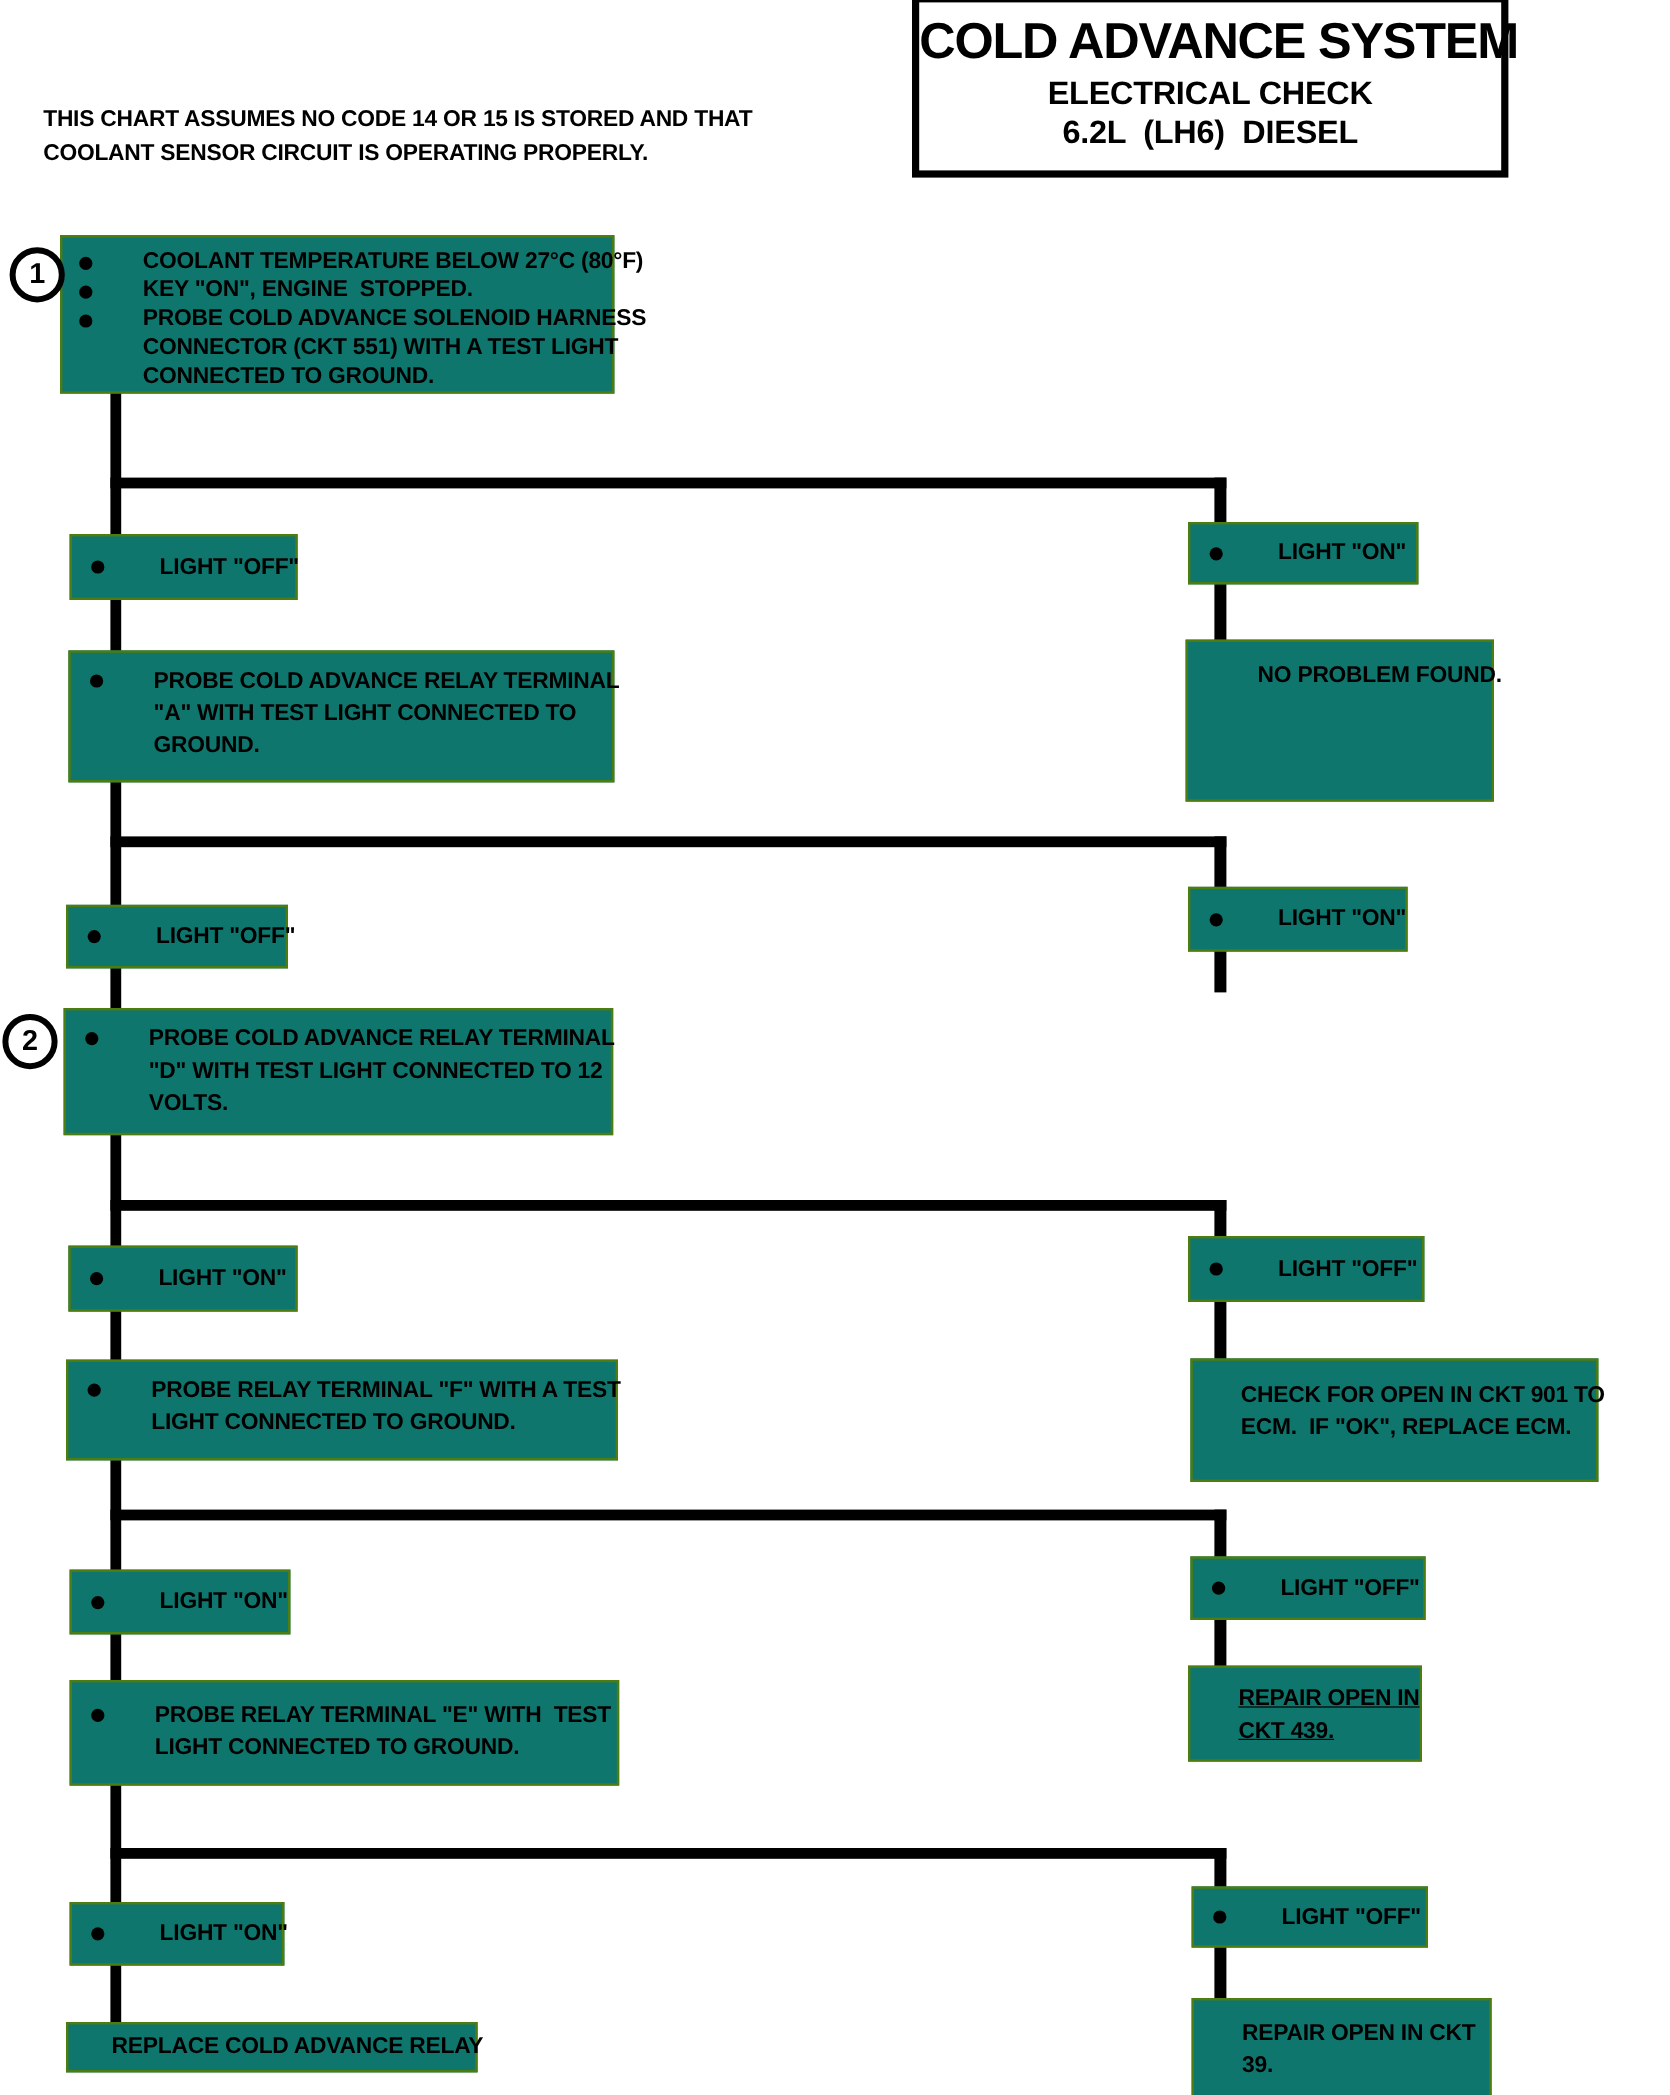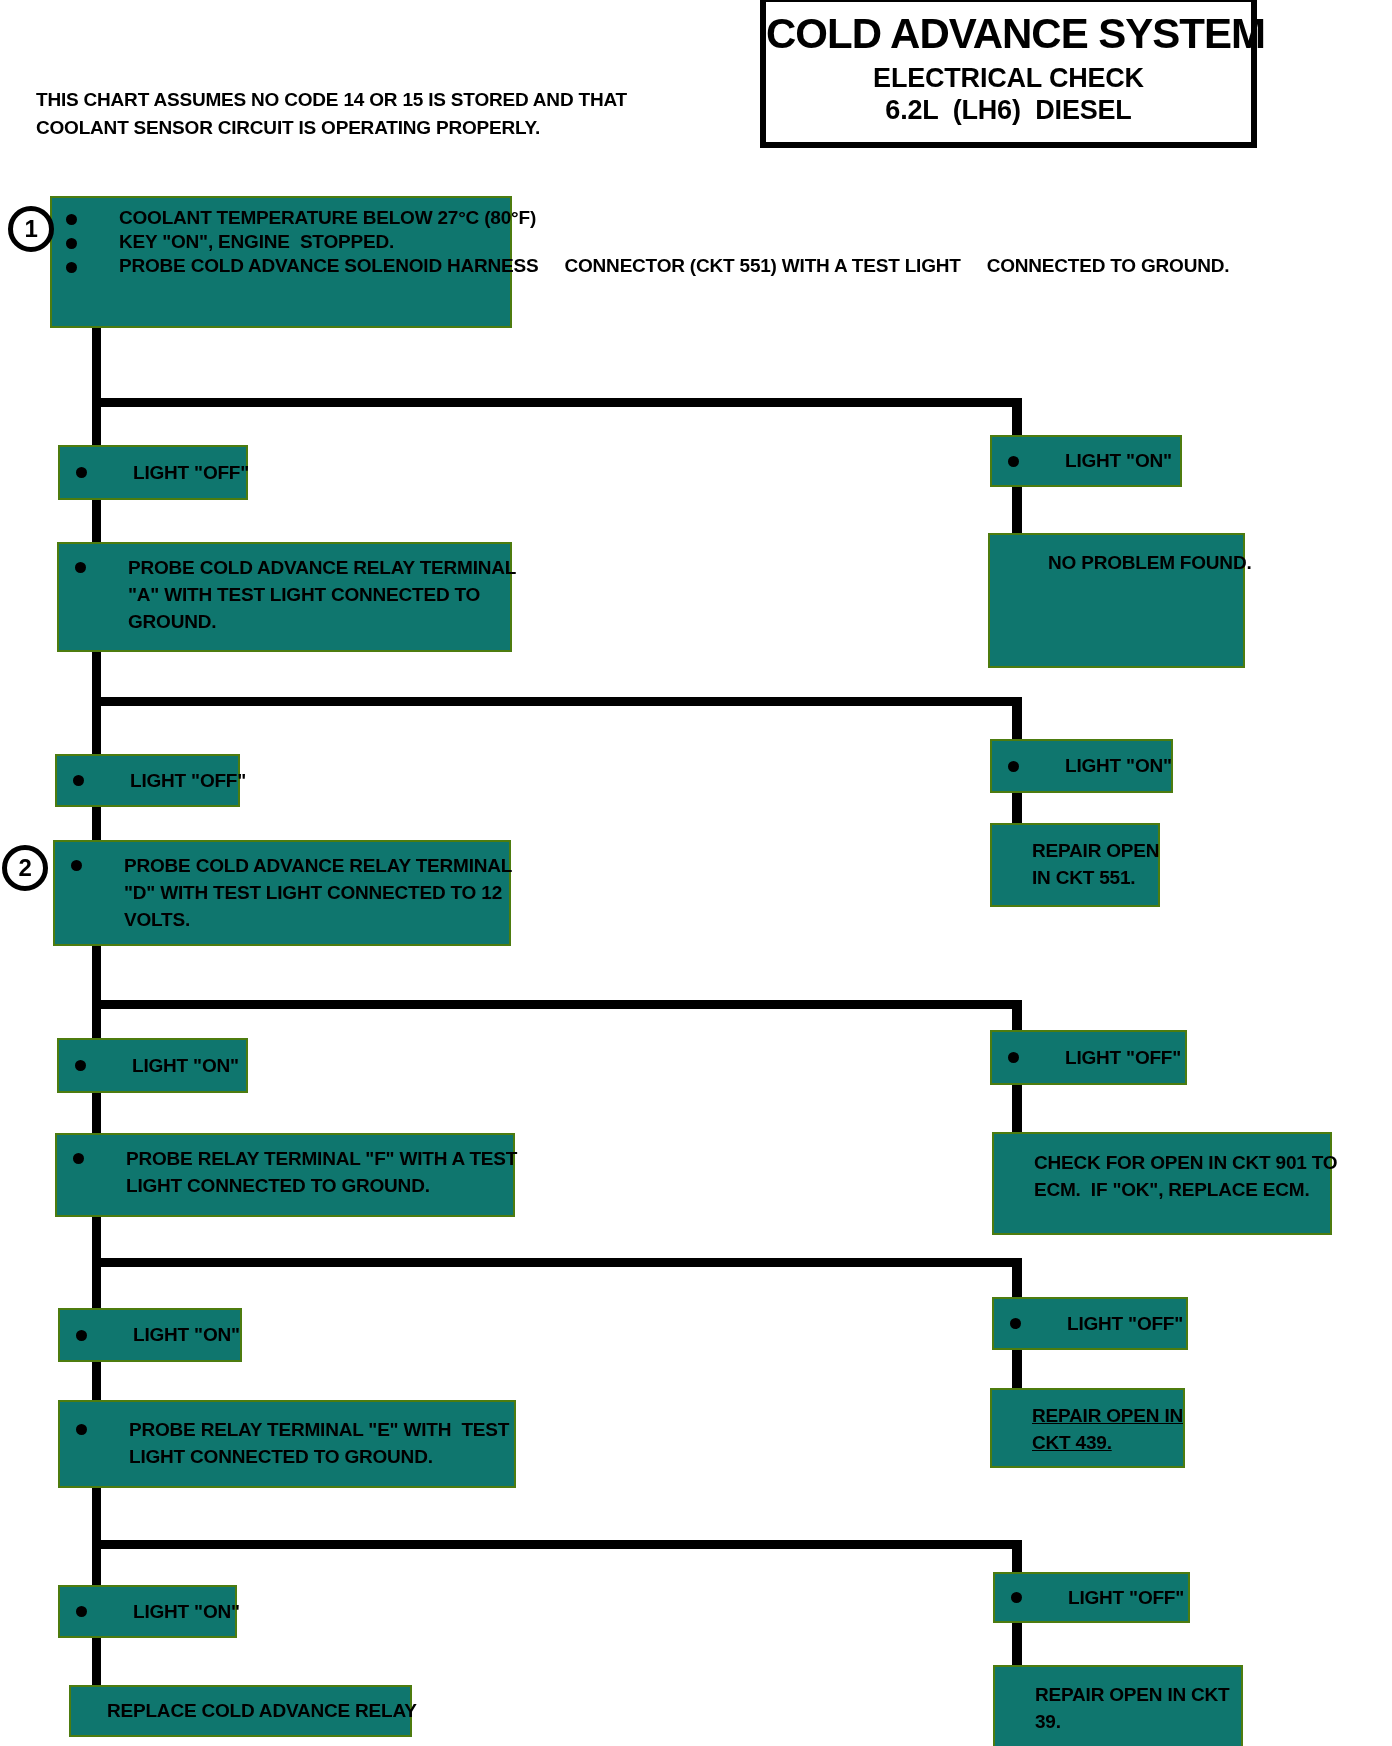--- a/index.html
+++ b/index.html
@@ -18,21 +18,21 @@
   .result{padding:14px 12px 8px 14px;font-size:19px;line-height:27px;}
   .vline,.hline{position:absolute;background:#000;z-index:1;}
   .circle{position:absolute;width:46px;height:46px;border:5px solid #000;border-radius:50%;
     background:#fff;z-index:3;display:flex;align-items:center;justify-content:center;
     font-size:24px;box-sizing:border-box;}
   .titlebox{position:absolute;border:6px solid #000;box-sizing:border-box;text-align:center;z-index:2;background:#fff;}
   .t1{font-size:42px;margin-top:8px;letter-spacing:-1px;white-space:pre;}
   .t2{font-size:27px;margin-top:5px;white-space:pre;}
   .t3{font-size:27px;margin-top:1px;white-space:pre;}
   .note{position:absolute;font-size:19px;line-height:28px;}
-  .s1-lines{display:flex;flex-direction:row;}
+  .s1-lines{display:flex;flex-direction:column;}
   .step1 .brow{margin-bottom:0;}
   .step1{font-size:19px;line-height:24px;padding:8px 6px 6px 14px;}
 </style>
 </head>
 <body>
 
 <div id="canvas">
 
   <div class="note" style="left:10px;top:86px;width:640px;">
     <div class="line">THIS CHART ASSUMES NO CODE 14 OR 15 IS STORED AND THAT</div>
@@ -103,24 +103,20 @@
   </div>
 
   <div class="box small" style="left:55px;top:754px;width:185px;height:53px;">
     <span class="dot"></span>
     <span class="line">LIGHT "OFF"</span>
   </div>
   <div class="box small" style="left:990px;top:739px;width:183px;height:54px;">
     <span class="dot"></span>
     <span class="line">LIGHT "ON"</span>
   </div>
-  <div class="box result" style="left:990px;top:823px;width:170px;height:84px;padding-top:12px;">
-    <div class="line">REPAIR OPEN</div>
-    <div class="line">IN CKT 551.</div>
-  </div>
 
   <div class="circle" style="left:2px;top:845px;">
     <span>2</span>
   </div>
   <div class="box big" style="left:53px;top:840px;width:458px;height:106px;">
     <div class="brow">
       <span class="dot"></span>
       <div>
         <div class="line">PROBE COLD ADVANCE RELAY TERMINAL</div>
         <div class="line">"D" WITH TEST LIGHT CONNECTED TO 12</div>
@@ -181,17 +177,17 @@
   </div>
   <div class="box small" style="left:993px;top:1572px;width:197px;height:51px;">
     <span class="dot"></span>
     <span class="line">LIGHT "OFF"</span>
   </div>
   <div class="box result" style="left:993px;top:1665px;width:250px;height:96px;padding-top:14px;">
     <div class="line">REPAIR OPEN IN CKT</div>
     <div class="line">39.</div>
   </div>
 
-  <div class="box" style="left:69px;top:1685px;width:343px;height:52px;display:flex;align-items:center;padding-left:10px;font-size:19px;">
+  <div class="box" style="left:55px;top:1685px;width:343px;height:42px;display:flex;align-items:center;padding-left:10px;font-size:19px;">
     <span class="line">REPLACE COLD ADVANCE RELAY</span>
   </div>
 
 </div>
 
 </body></html>

